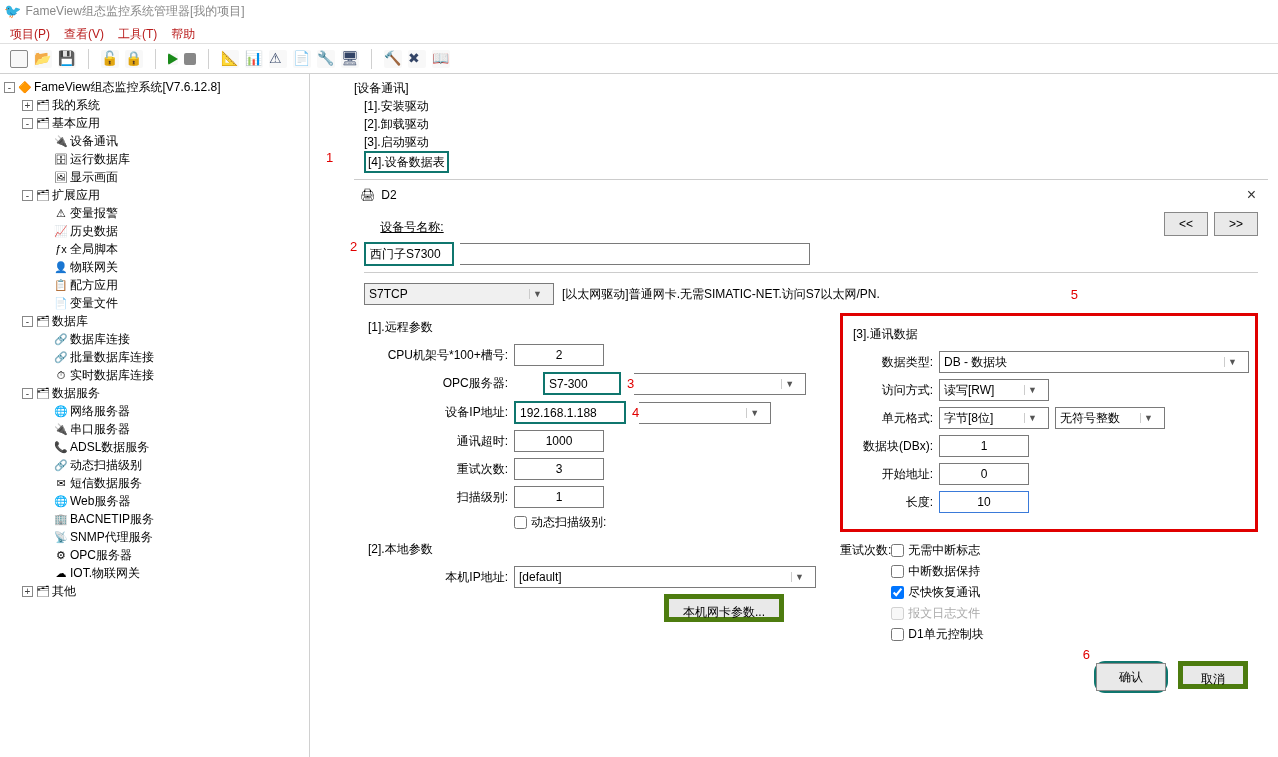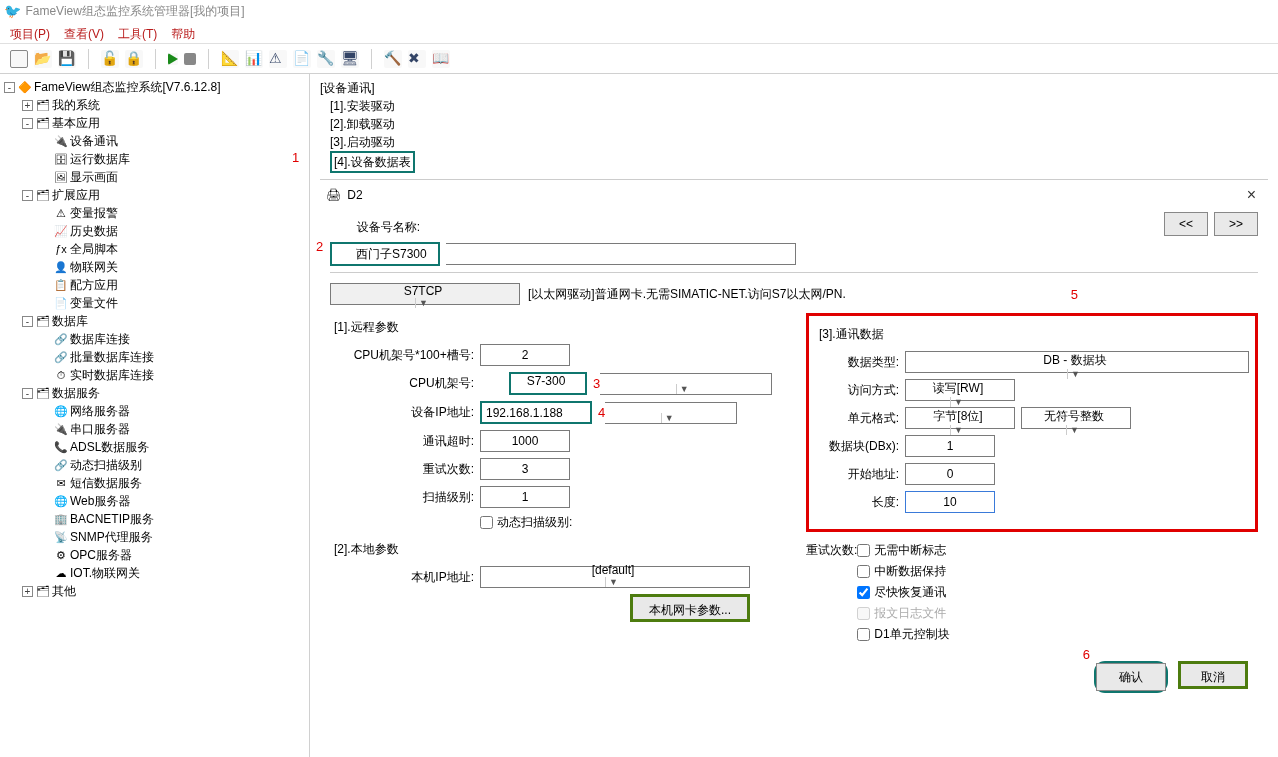--- a/index.html
+++ b/index.html
@@ -8,58 +8,58 @@
 .titlebar .bird { font-size:14px; color:#555;}
 .menubar { height: 22px; background: #fff; border-bottom: 1px solid #e0e0e0; display: flex; align-items: flex-end; padding-left: 10px; gap: 14px; color: #b91c1c; }
 .menubar span { cursor: default; }
 .toolbar { height: 30px; background: #fff; border-bottom: 1px solid #d0d0d0; display: flex; align-items: center; padding-left: 10px; gap: 6px; }
 .toolbar .sep { width: 1px; height: 20px; background: #d0d0d0; margin: 0 6px; }
 .toolbar .tico { width: 18px; height: 18px; display:inline-block; border:1px solid #888; border-radius:2px; background:#f8f8f8;}
 .toolbar .tico.play { border:none; width:0;height:0; border-left:10px solid #1a8a1a; border-top:6px solid transparent; border-bottom:6px solid transparent;}
 .toolbar .tico.stop { background:#888; border:none; width:12px;height:12px;}
 .toolbar .tico.lock { border:none; font-size:14px; color:#c7a300;}
 .toolbar .tico.plain { border:none; font-size:14px; color:#346;}
-.main { display: flex; height: calc(757px - 74px); }
+.main { display: flex; height: calc(757px - 74px); gap: 34px; }
 .sidebar { width: 310px; border-right: 1px solid #d0d0d0; overflow: auto; padding: 4px 2px; background:#fff;}
 .tree ul { list-style: none; padding-left: 18px; }
 .tree > ul { padding-left: 2px; }
 .tree li { line-height: 18px; white-space: nowrap; color:#000;}
 .tree .exp { display:inline-block; width:11px; height:11px; border:1px solid #888; text-align:center; line-height:9px; font-size:10px; margin-right:3px; color:#444; background:#fff;}
 .tree .noexp { display:inline-block; width:14px;}
 .tree .ico { display:inline-block; width:14px; text-align:center; font-size:11px; margin-right:2px;}
 .content { flex:1; padding: 6px 10px; position:relative;}
 .breadcrumb { margin-bottom:4px; }
 .bc-list div { line-height:18px; padding-left:10px;}
 .redbox { border:2px solid #0f766e; display:inline-block; padding:0 2px;}
 .anno { color:#e00000; font-size:13px; position:absolute;}
 .dlg { border-top:1px solid #ccc; margin-top:6px; padding-top:4px;}
 .dlg-titlebar { display:flex; align-items:center; gap:6px; padding:2px 6px;}
 .dlg-titlebar .close { margin-left:auto; font-size:16px; color:#333; padding:0 6px;}
 .dlg-body { padding:6px 10px 0 10px;}
 .row { display:flex; align-items:center; margin-bottom:6px; gap:6px;}
-.lbl-dev { width:90px; text-align:right; padding-left:6px;}
+.lbl-dev { width:90px; text-align:center; padding-left:6px;text-decoration:underline;}
 input[type=text], .combo, select { border:1px solid #7a7a7a; background:#fff; height:22px; padding:0 4px; font-size:12px;}
-.combo { display:flex; align-items:center; justify-content:space-between; padding-right:8px;flex-direction:column;}
+.combo { display:flex; align-items:center; justify-content:space-between; padding-right:8px;}
 .combo .arrow { font-size:9px; color:#555; padding:0 3px; border-left:1px solid #ccc;}
 .navbtn { width:44px; height:24px; border:1px solid #888; background:#e9e9e9; text-align:center; line-height:22px;}
 .protocol-row { display:flex; align-items:center; gap:8px; margin:10px 0 8px 0;}
 .protocol-combo { width:190px; background:#f0f0f0;}
 .cols { display:flex; gap:24px; }
 .col { flex:1; }
 .group-title { margin:6px 0 8px 4px;}
 .fieldrow { display:flex; align-items:center; margin-bottom:6px; }
 .fieldrow .flbl { width:150px; text-align:right; padding-right:6px;}
 .fieldrow .flbl-r { width:90px; text-align:right; padding-right:6px;}
 .small-in { width:90px; text-align:center;}
-.med-in { width:270px;justify-content:flex-end;}
+.med-in { width:302px;}
 .big-red { border:3px solid #e00000; padding:4px 6px 10px 6px;}
 .chk { display:flex; align-items:center; gap:4px; margin-bottom:4px;}
 .chk input { width:13px; height:13px;}
 .btns { display:flex; justify-content:flex-end; gap:10px; margin-top:14px; padding-right:10px;}
-.btn { width:70px; height:28px; border:3px solid #4d7c0f; background:#e9e9e9; text-align:center; line-height:26px;}
+.btn { width:70px; height:28px; border:5px solid #4d7c0f; background:#e9e9e9; text-align:center; line-height:26px;}
 hr.thin { border:none; border-top:1px solid #ccc; margin:4px 0 10px 0;}
 </style>
 </head>
 <body>
 
 <div class="titlebar">
   <span class="bird">🐦</span>
   <span>FameView组态监控系统管理器[我的项目]</span>
 </div>
 
@@ -170,21 +170,21 @@
           <div style="position:relative;">
             <div class="lbl-dev">设备号名称:</div>
             <span class="anno" style="left:-14px; top:20px;">2</span>
           </div>
           <div style="flex:1"></div>
           <div class="navbtn">&lt;&lt;</div>
           <div class="navbtn">&gt;&gt;</div>
         </div>
         <div class="row">
           <span class="redbox" style="padding:0;">
-            <input type="text" style="width: 86px; border: none; height: 20px; margin-left: 20px;" value="西门子S7300">
+            <input type="text" style="width: 86px; border: none; height: 20px;" value="西门子S7300">
           </span>
           <input type="text" style="flex: 0 0 350px; border-left: none;">
         </div>
         <hr class="thin">
 
         <div class="protocol-row">
           <div class="combo protocol-combo">
             <span>S7TCP</span>
               <span class="arrow">▼</span>
           </div>
@@ -193,21 +193,21 @@
         </div>
 
         <div class="cols">
           <div class="col">
             <div class="group-title">[1].远程参数</div>
             <div class="fieldrow">
               <span class="flbl">CPU机架号*100+槽号:</span>
               <input class="small-in" type="text" value="2" style="">
             </div>
             <div class="fieldrow" style="position:relative;">
-              <span class="flbl">CPU机架号:</span>
+              <span class="flbl">OPC服务器:</span>
               <span class="redbox" style="padding:0;margin-left:29px;">
                 <div class="combo" style="width:74px; border:none; height:19px;">
                     <span>S7-300</span>
                   </div>
               </span>
               <span class="anno" style="position:static; margin-left:6px;">3</span>
               <div class="combo" style="width:172px; border-left:none;">
                   <span></span>
                   <span class="arrow">▼</span>
                 </div>

